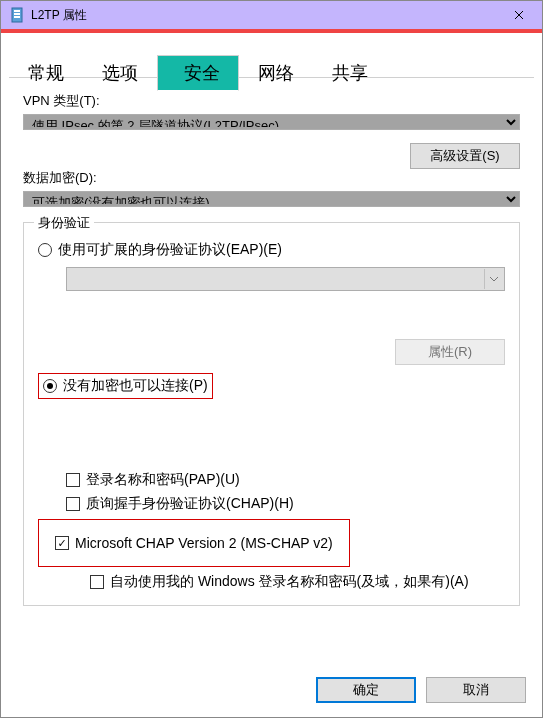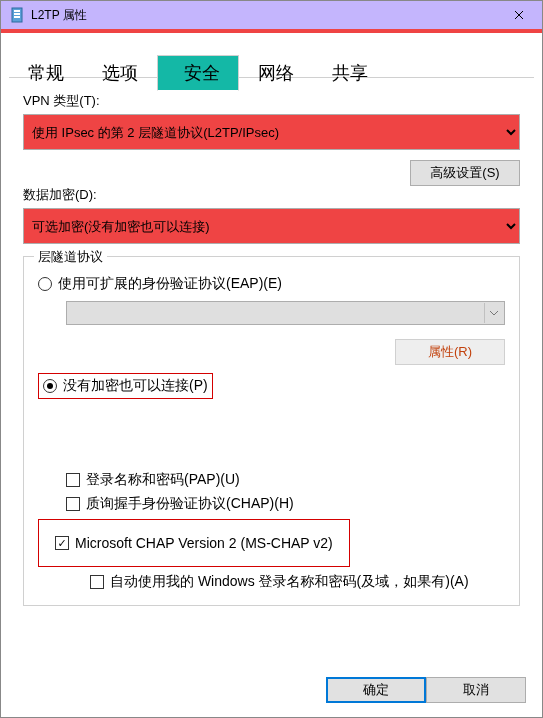--- a/index.html
+++ b/index.html
@@ -73,41 +73,41 @@
 .content {
   padding: 14px 22px 10px 22px;
   flex: 1;
 }
 
 .label { font-size: 13px; color: #000; margin-bottom: 4px; }
 .field { margin-bottom: 10px; }
 
 select.dropdown {
   width: 100%;
-  height: 36px;
+  height: 16px;
   font-family: inherit;
   font-size: 13px;
   border: 1px solid #adadad;
-  background: #ef4444;
+  background: #a3a3a3;
   padding: 2px 4px;
 }
 
 .row-right { display: flex; justify-content: flex-end; margin-top: 6px; }
 .btn {
   min-width: 110px;
   height: 26px;
   background: #e1e1e1;
   border: 1px solid #adadad;
   font-family: inherit;
   font-size: 13px;
   padding: 0 16px;
   cursor: default;
 }
 .btn.default { border: 2px solid #0078d7; }
-.btn.disabled { color: #c2410c; background: #eeeeee; border-color: #d0d0d0; }
+.btn.disabled { color: #737373; background: #eeeeee; border-color: #d0d0d0; margin-top: 34px; }
 
 .groupbox {
   border: 1px solid #d0d0d0;
   margin-top: 12px;
   padding: 12px 14px 8px 14px;
   position: relative;
 }
 .groupbox .legend {
   position: absolute;
   top: -9px; left: 10px;
@@ -157,21 +157,21 @@
   width: 18px; height: 20px; border-left: 1px solid #c0c0c0;
   display: flex; align-items: center; justify-content: center;
 }
 .eap-props { display: flex; justify-content: flex-end; margin-top: 14px; margin-bottom: 6px; }
 
 .indent1 { margin-left: 28px; }
 .indent2 { margin-left: 52px; }
 .highlight-red { border: 1px solid #d40000; padding: 3px 4px; display: inline-flex; }
 
 .footer {
-  display: flex; justify-content: flex-end; 
+  display: flex; justify-content: flex-end; gap: 10px;
   padding: 10px 16px 14px 0;
 }
 .footer .btn { min-width: 100px; }
 </style>
 </head>
 <body>
 
 <div class="window">
 
   <div class="titlebar">
@@ -215,21 +215,21 @@
     </div>
 
     <div class="field">
       <div class="label">数据加密(D):</div>
       <select class="dropdown">
         <option>可选加密(没有加密也可以连接)</option>
       </select>
     </div>
 
     <div class="groupbox">
-      <div class="legend">层隧道协议</div>
+      <div class="legend">身份验证</div>
 
       <div class="radio-row">
         <span class="radio"></span>
         <span>使用可扩展的身份验证协议(EAP)(E)</span>
       </div>
 
       <div class="eap-sub">
         <div class="eap-dropdown">
           <span class="chev">
             <svg width="8" height="5" viewBox="0 0 8 5">

